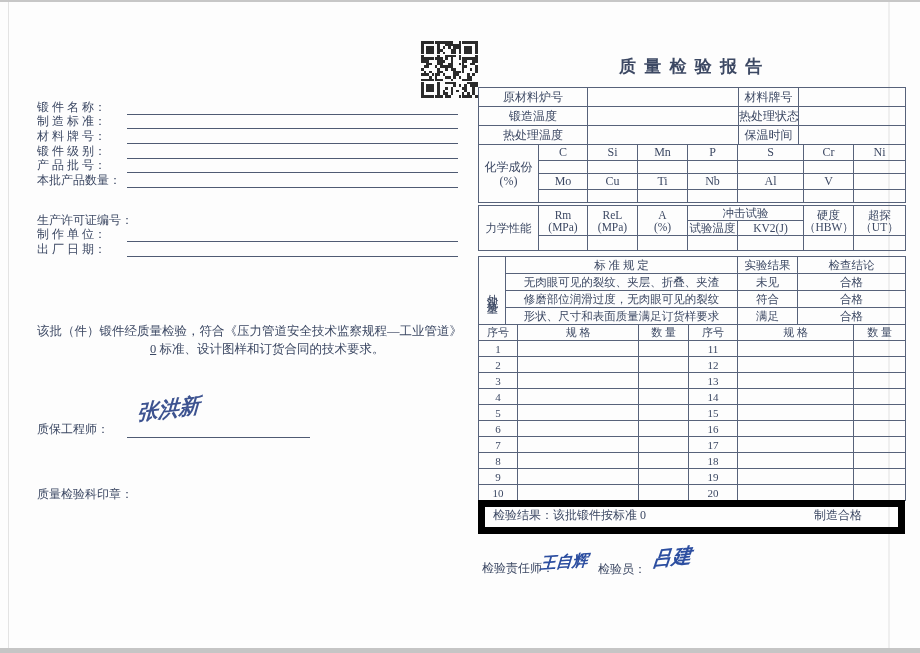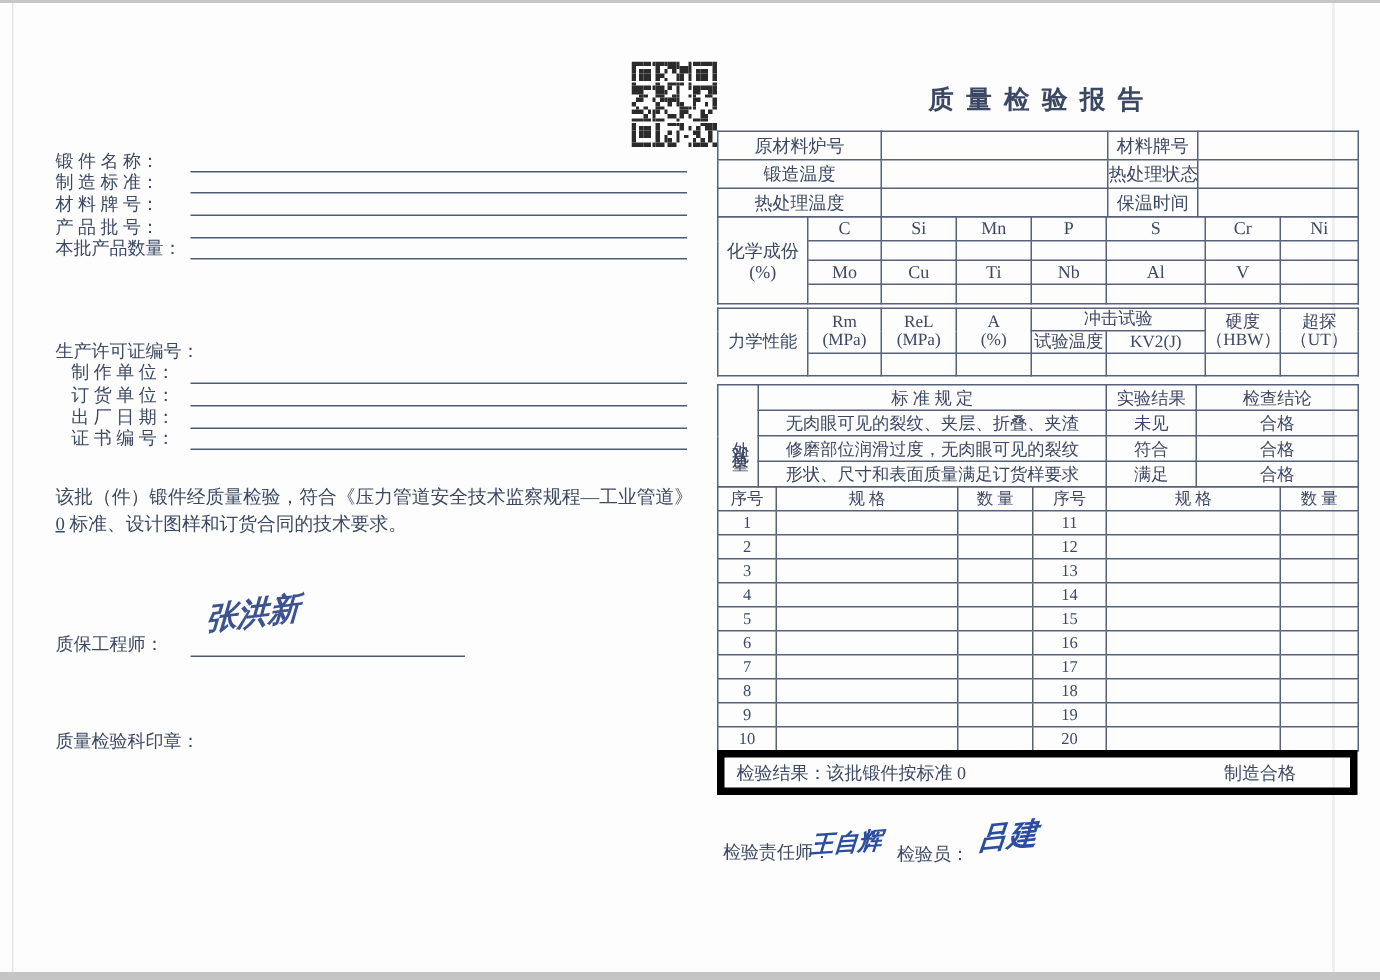--- a/index.html
+++ b/index.html
@@ -17,21 +17,21 @@
   .qr{position:absolute;left:421px;top:41px;width:57px;height:57px;overflow:hidden;}
   .qr i{position:absolute;width:2.7px;height:2.7px;background:#2b2b2b;}
 
   .fieldset{position:absolute;left:37px;width:421px;font-size:12px;}
   .fieldrow{display:flex;height:14.7px;align-items:flex-end;}
   .fieldrow .lab{min-width:90px;white-space:nowrap;}
   .fieldrow .ul{flex:1;border-bottom:1px solid #4f5b73;margin-bottom:1px;}
   .fieldrow.noline .ul{border-bottom:none;}
 
   .statement{position:absolute;left:37px;top:323px;width:428px;font-size:12.5px;line-height:17.5px;}
-  .statement .l2{}
+  .statement .l2{margin-left:113px;}
   .statement .num{text-decoration:underline;}
 
   .sigrow{position:absolute;left:37px;top:420px;width:273px;display:flex;align-items:flex-end;
           font-size:12px;height:18px;}
   .sigrow .lab{min-width:90px;white-space:nowrap;}
   .sigrow .ul{flex:1;border-bottom:1px solid #4f5b73;}
   .hand{font-style:italic;font-weight:bold;color:#3d5390;white-space:nowrap;}
   .sig-left{position:absolute;left:137px;top:395px;font-size:21px;transform:rotate(-7deg) skewX(-10deg);}
   .seal{position:absolute;left:37px;top:486px;font-size:12px;}
 
@@ -48,21 +48,21 @@
   .t-chem .vrow td{height:12px;}
   .t-mech{margin-top:2px;}
   .t-mech td{height:14px;font-size:11.5px;line-height:12px;}
   .t-mech td div{line-height:12px;}
   .t-app{margin-top:5px;}
   .t-app td{height:16px;font-size:11.5px;}
   .t-serial{margin-top:-1px;}
   .t-serial td{height:15px;font-size:11px;}
   .vert{writing-mode:vertical-lr;text-orientation:upright;letter-spacing:3px;font-size:12px;}
   .chemlab div{line-height:14px;font-size:12px;}
-  .result{border:5px solid #000000;margin-top:-1px;height:20px;display:flex;align-items:center;
+  .result{border:7px solid #000000;margin-top:-1px;height:20px;display:flex;align-items:flex-start;
           justify-content:space-between;font-size:12px;padding:0 36px 0 8px;}
   .rep-sigs{position:absolute;left:478px;top:548px;width:427px;height:50px;font-size:12px;}
   .rep-sigs .lbl1{position:absolute;left:4px;top:12px;}
   .rep-sigs .nm1{position:absolute;left:62px;top:4px;font-size:16px;transform:rotate(-4deg) skewX(-8deg);color:#2c4ea0;}
   .rep-sigs .lbl2{position:absolute;left:120px;top:13px;}
   .rep-sigs .nm2{position:absolute;left:174px;top:-4px;font-size:20px;transform:rotate(-6deg) skewX(-12deg);color:#2c4ea0;}
 </style>
 </head>
 <body>
 
@@ -322,48 +322,44 @@
     </div>
     <div class="fieldrow">
       <span class="lab">制 造 标 准：</span>
       <span class="ul"></span>
     </div>
     <div class="fieldrow">
       <span class="lab">材 料 牌 号：</span>
       <span class="ul"></span>
     </div>
     <div class="fieldrow">
+      <span class="lab">锻 件 级 别：</span>
+      <span class="ul"></span>
+    </div>
+    <div class="fieldrow">
       <span class="lab">产 品 批 号：</span>
       <span class="ul"></span>
     </div>
     <div class="fieldrow">
       <span class="lab">本批产品数量：</span>
       <span class="ul"></span>
     </div>
   </div>
 
-  <div class="fieldset" style="top:228px;text-align:center;">
+  <div class="fieldset" style="top:214px;">
     <div class="fieldrow noline">
       <span class="lab">生产许可证编号：</span>
       <span class="ul"></span>
     </div>
     <div class="fieldrow">
       <span class="lab">制 作 单 位：</span>
       <span class="ul"></span>
     </div>
     <div class="fieldrow">
-      <span class="lab">订 货 单 位：</span>
-      <span class="ul"></span>
-    </div>
-    <div class="fieldrow">
       <span class="lab">出 厂 日 期：</span>
-      <span class="ul"></span>
-    </div>
-    <div class="fieldrow">
-      <span class="lab">证 书 编 号：</span>
       <span class="ul"></span>
     </div>
   </div>
 
   <div class="statement">
     <div class="l1">该批（件）锻件经质量检验，符合《压力管道安全技术监察规程—工业管道》</div>
     <div class="l2"><span class="num">0</span><span> 标准、设计图样和订货合同的技术要求。</span></div>
   </div>
 
   <div class="sigrow">

